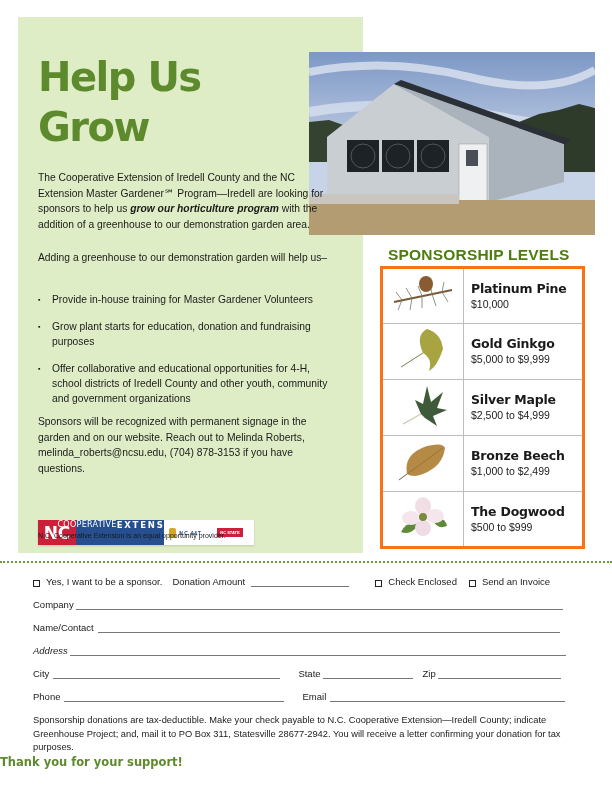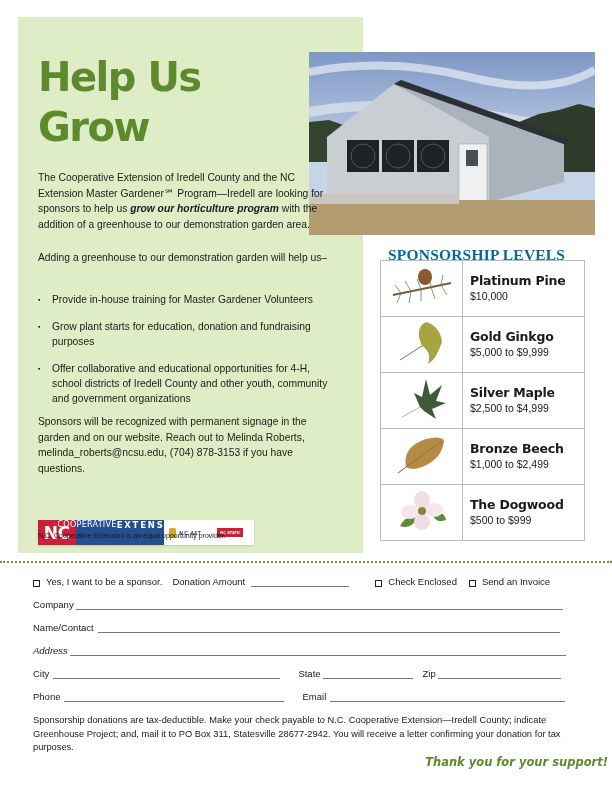--- a/index.html
+++ b/index.html
@@ -23,37 +23,37 @@
   .logo .nc { width: 38px; background: #cc1f39; color: #fff; font-weight: bold; font-family: "DejaVu Sans", sans-serif; font-size: 17px; display: flex; align-items: center; justify-content: center; }
   .logo .coop { width: 88px; background: #254f8e; color: #fff; display: flex; flex-direction: row; justify-content: center; padding-left: 5px; font-family: "DejaVu Sans", sans-serif; }
   .logo .coop .l1 { font-size: 8px; letter-spacing: 0.3px; line-height: 9px; }
   .logo .coop .l2 { font-size: 8.5px; font-weight: bold; letter-spacing: 1.8px; line-height: 10px; }
   .logo .aandt { flex: 1; display: flex; align-items: center; justify-content: center; gap: 3px; font-size: 5px; color: #1d3f7e; font-weight: bold; }
   .logo .aandt .mark { width: 7px; height: 10px; background: #d6a628; border-radius: 2px 2px 0 0; }
   .logo .ncstate { width: 48px; display: flex; align-items: center; justify-content: center; }
   .logo .ncstate span { background: #cc1f39; color: #fff; font-size: 4px; padding: 2px 3px; font-weight: bold; }
   .eo { position: absolute; left: 38px; top: 532px; font-size: 7px; }
 
-  .levels-title { position: absolute; left: 388px; top: 246px; font-family: Liberation Serif, serif; font-weight: bold; font-size: 15.5px; color: #0369a1; letter-spacing: 0.2px; }
-  .levels { position: absolute; left: 380px; top: 260px; width: 205px; border: 1px solid #f97316; border-collapse: collapse; }
+  .levels-title { position: absolute; left: 388px; top: 246px; font-family: Liberation Sans, sans-serif; font-weight: bold; font-size: 15.5px; color: #4d7c0f; letter-spacing: 0.2px; }
+  .levels { position: absolute; left: 380px; top: 266px; width: 205px; border: 3px solid #f97316; border-collapse: collapse; }
   .levels td { border: 1px solid #bdbdbd; height: 56px; vertical-align: middle; }
   .levels td.img { width: 82px; text-align: center; }
   .levels td.txt { padding-left: 7px; }
   .lvl-name { font-weight: bold; font-size: 12.5px; line-height: 16px; font-family: "DejaVu Sans", sans-serif; letter-spacing: -0.2px; }
   .lvl-range { font-size: 10.5px; line-height: 15px; }
 
   .divider { position: absolute; left: 0; top: 561px; width: 612px; border-top: 2px dotted #6f9a3a; }
 
   .form { position: absolute; left: 33px; top: 576px; width: 540px; font-size: 9.5px; }
   .row { position: absolute; left: 0; display: flex; align-items: flex-end; white-space: nowrap; }
   .line { display: inline-block; border-bottom: 1px solid #777; height: 10px; margin-left: 2px; }
   .cb { display: inline-block; width: 7px; height: 7px; border: 1px solid #222; margin-right: 6px; }
 
   .note { position: absolute; left: 33px; top: 714px; width: 545px; font-size: 9.3px; line-height: 13.5px; }
-  .thanks { position: absolute; left: 0; width: 608px; top: 755px; text-align: right; font-style: italic; font-weight: bold; color: #5e8a2e; font-size: 11.5px; font-family: "DejaVu Sans", sans-serif; }
+  .thanks { position: absolute; left: 0; width: 608px; top: 755px; text-align: left; font-weight: bold; color: #5e8a2e; font-size: 11.5px; font-family: "DejaVu Sans", sans-serif; }
 </style>
 </head>
 <body>
 
 <div class="green-panel"></div>
 
 <div class="title">
   <div>Help Us</div>
   <div>Grow</div>
 </div>

